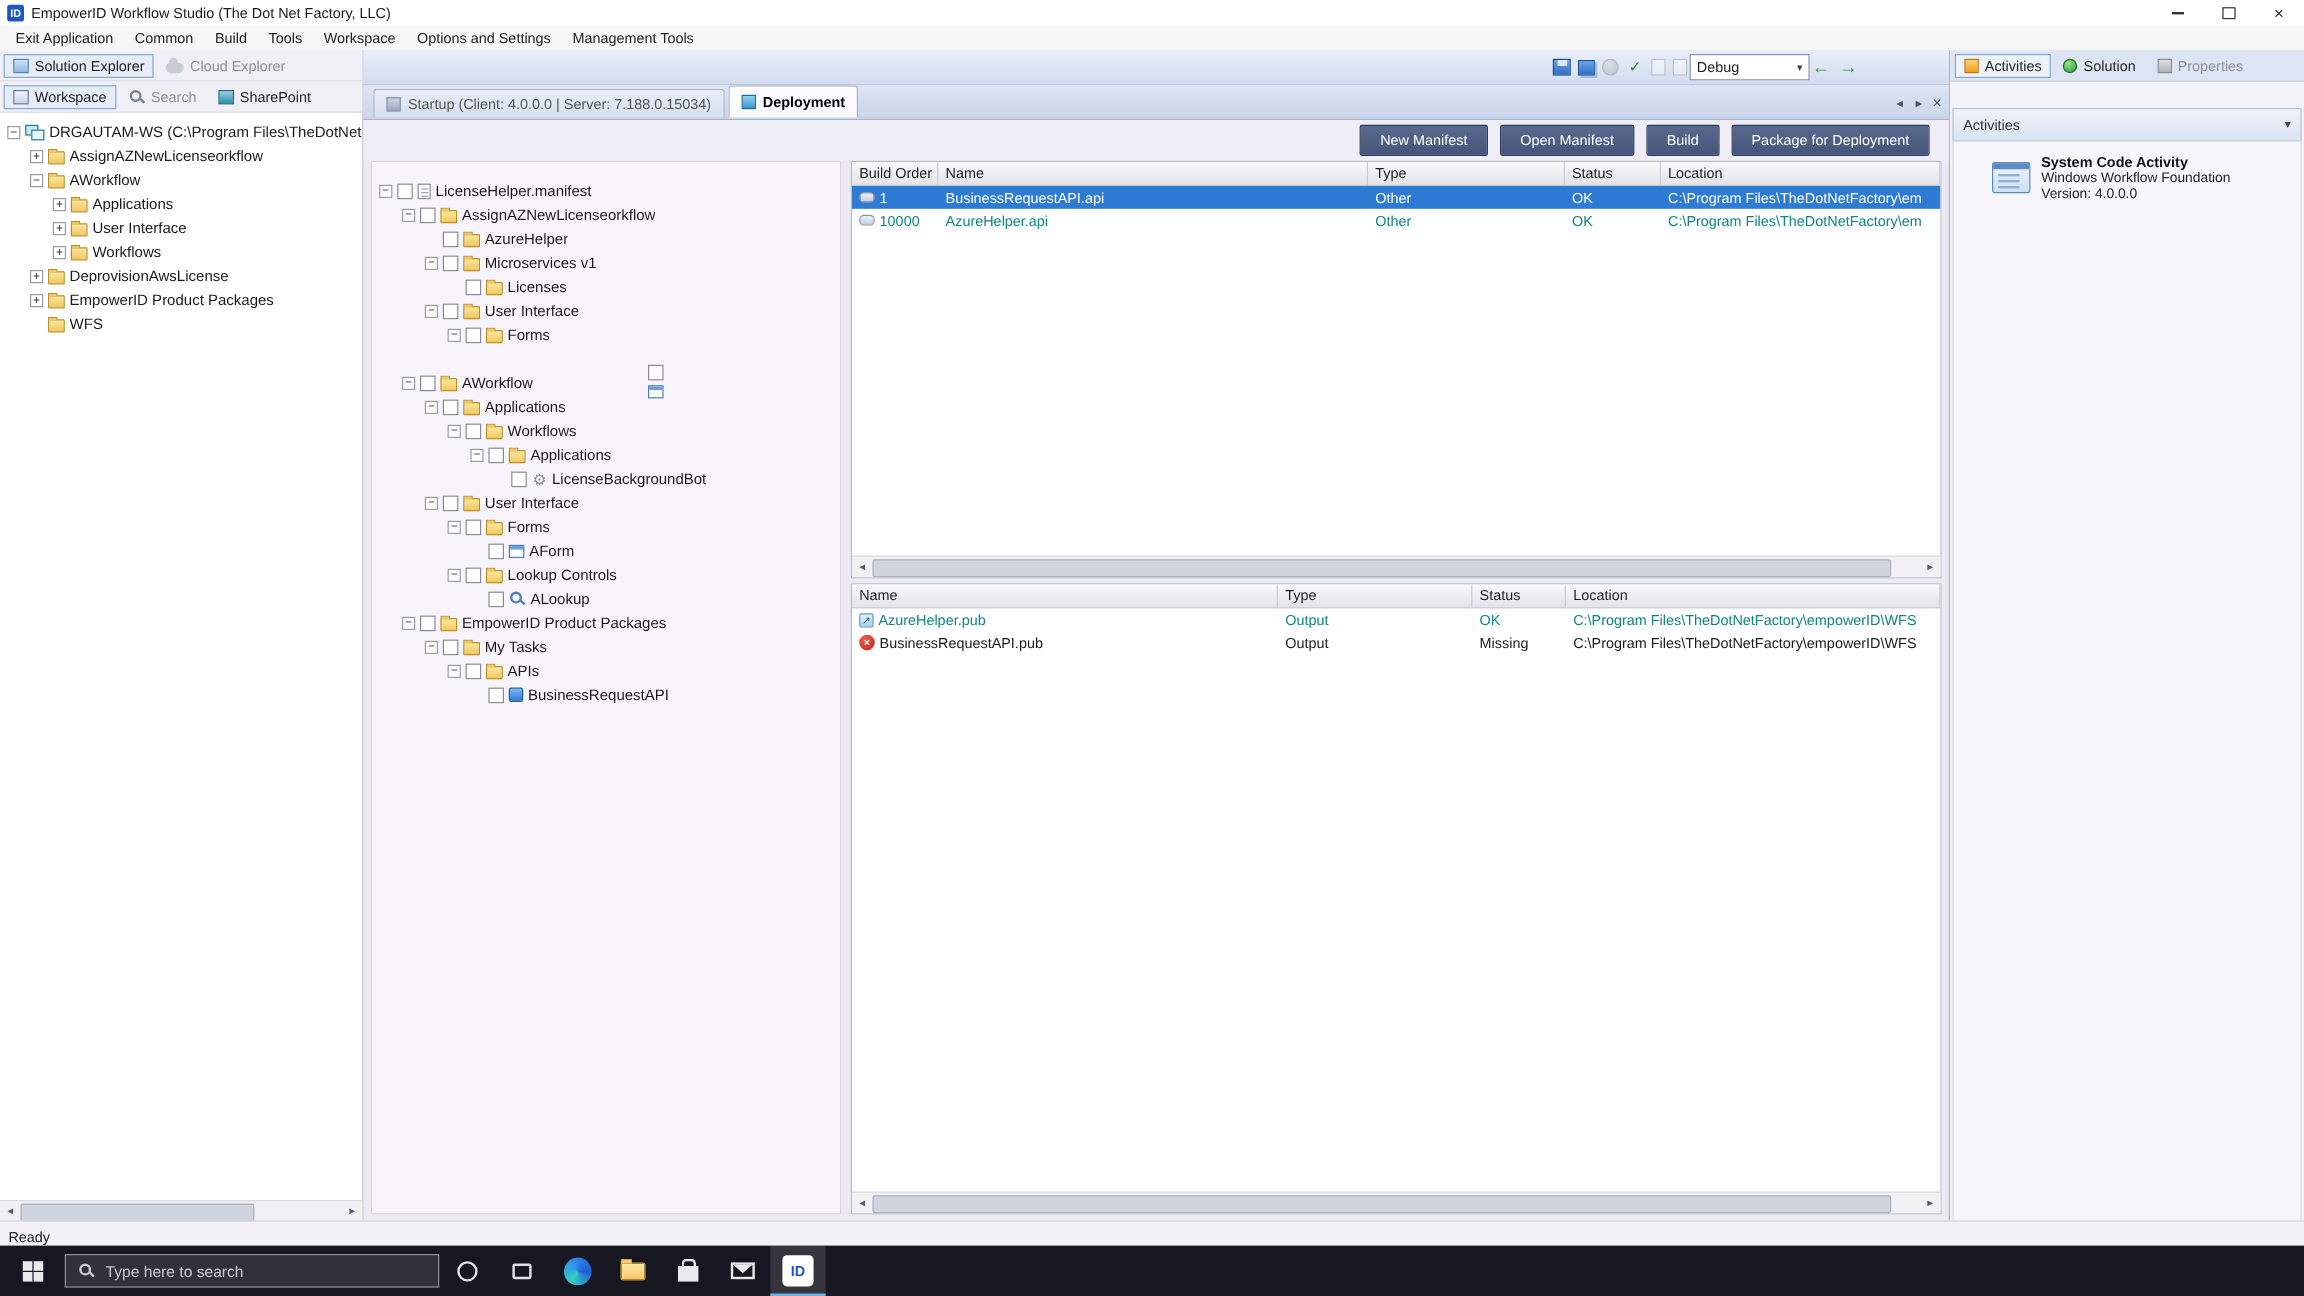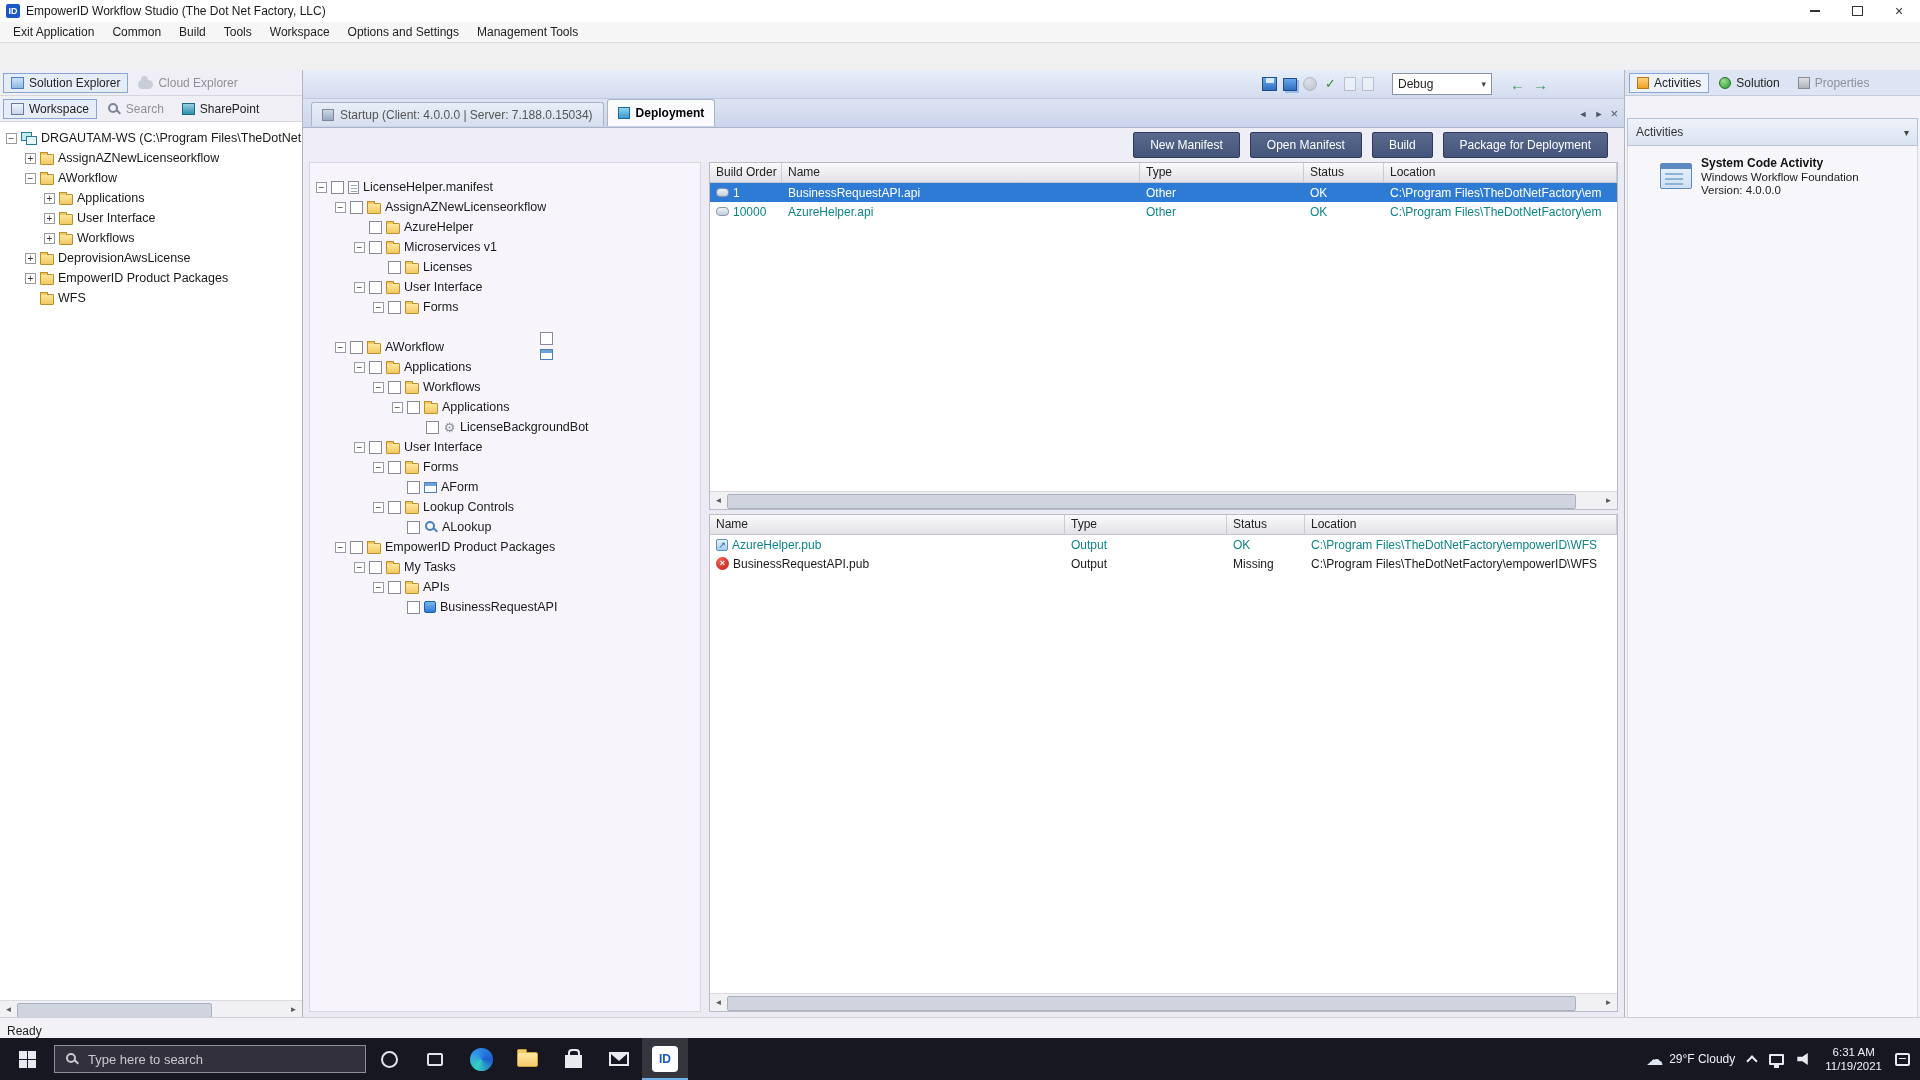--- a/index.html
+++ b/index.html
@@ -19,21 +19,21 @@
   .glyph-max{width:9px;height:8px;border:1px solid #333;}
   .glyph-close{font-size:14px;color:#333;line-height:1;}
   .glyph-close::before{content:'×';}
 
   
   .menubar{position:absolute;top:22px;left:0;right:0;height:20px;background:#f6f6f6;
     border-bottom:1px solid #dcdcdc;display:flex;align-items:center;padding-left:4px;}
   .menu-item{font-size:12px;color:#222;padding:2px 9px;white-space:nowrap;}
 
   
-  .main{position:absolute;top:42px;bottom:62px;left:0;right:0;display:flex;margin-top:28px;}
+  .main{position:absolute;top:42px;bottom:62px;left:0;right:0;display:flex;}
   .left-panel{width:302px;flex:none;display:flex;flex-direction:column;background:#ffffff;
     border-right:1px solid #b4b4bc;}
   .center-panel{flex:1;display:flex;flex-direction:column;background:#eceaf2;min-width:0;
     border-right:1px solid #b4b4bc;}
   .right-panel{width:295px;flex:none;display:flex;flex-direction:column;background:#f3f2f8;}
 
   
   .sx-row{height:25px;flex:none;display:flex;align-items:center;background:#f0eff5;
     border-bottom:1px solid #d6d6de;padding-left:3px;gap:2px;}
   .sx-tab,.sx-view{display:flex;align-items:center;gap:5px;font-size:12px;color:#222;
@@ -57,21 +57,21 @@
   .hs-left::before{content:'◄';}
   .hs-right::before{content:'►';}
   .hs-track{flex:1;height:16px;position:relative;}
   .hs-thumb{position:absolute;top:1px;height:13px;background:#cfd4de;border:1px solid #aab0be;border-radius:2px;}
   .thumb-part{left:0;width:72%;}
   .thumb-full{left:0;width:97%;}
 
   
   .c-toolbar{height:28px;flex:none;background:linear-gradient(#e8eef9,#d3dcef);
     border-bottom:1px solid #c0cade;display:flex;align-items:center;justify-content:flex-end;
-    gap:18px;padding-right:76px;text-align:center;}
+    gap:2px;padding-right:76px;text-align:center;}
   .tbico{width:16px;height:16px;flex:none;display:inline-block;position:relative;}
   .off{opacity:.4;filter:grayscale(.8);}
   .combo{width:88px;height:20px;background:#fff;border:1px solid #8a94a8;display:flex;
     align-items:center;justify-content:space-between;padding:0 5px;font-size:12px;color:#222;}
   .combo-arrow{font-size:9px;color:#444;}
   .combo-arrow::before{content:'▾';}
   .navarrow{font-size:15px;font-weight:bold;color:#2a9a55;line-height:1;}
   .i-back-arrow::before{content:'←';}
   .i-forward-arrow::before{content:'→';}
 
@@ -721,31 +721,15 @@
         <div class="tb-icon">
           <span class="ico i-store"></span>
         </div>
         <div class="tb-icon">
           <span class="ico i-mail"></span>
         </div>
         <div class="tb-icon active">
           <span class="ico i-empowerid"></span>
         </div>
       </span>
-    <div class="tb-tray">
-      <span class="weather">
-        <span class="ico i-weather-cloud"></span>
-        <span>29°F Cloudy</span>
-      </span>
-      <span style="display:flex;gap:13px;align-items:center;">
-          <span class="ico i-chevron-up"></span>
-          <span class="ico i-network"></span>
-          <span class="ico i-volume"></span>
-        </span>
-      <span class="clock">
-        <div>6:31 AM</div>
-        <div>11/19/2021</div>
-      </span>
-      <span class="ico i-action-center"></span>
-    </div>
   </div>
 
 </div>
 
 </body></html>

